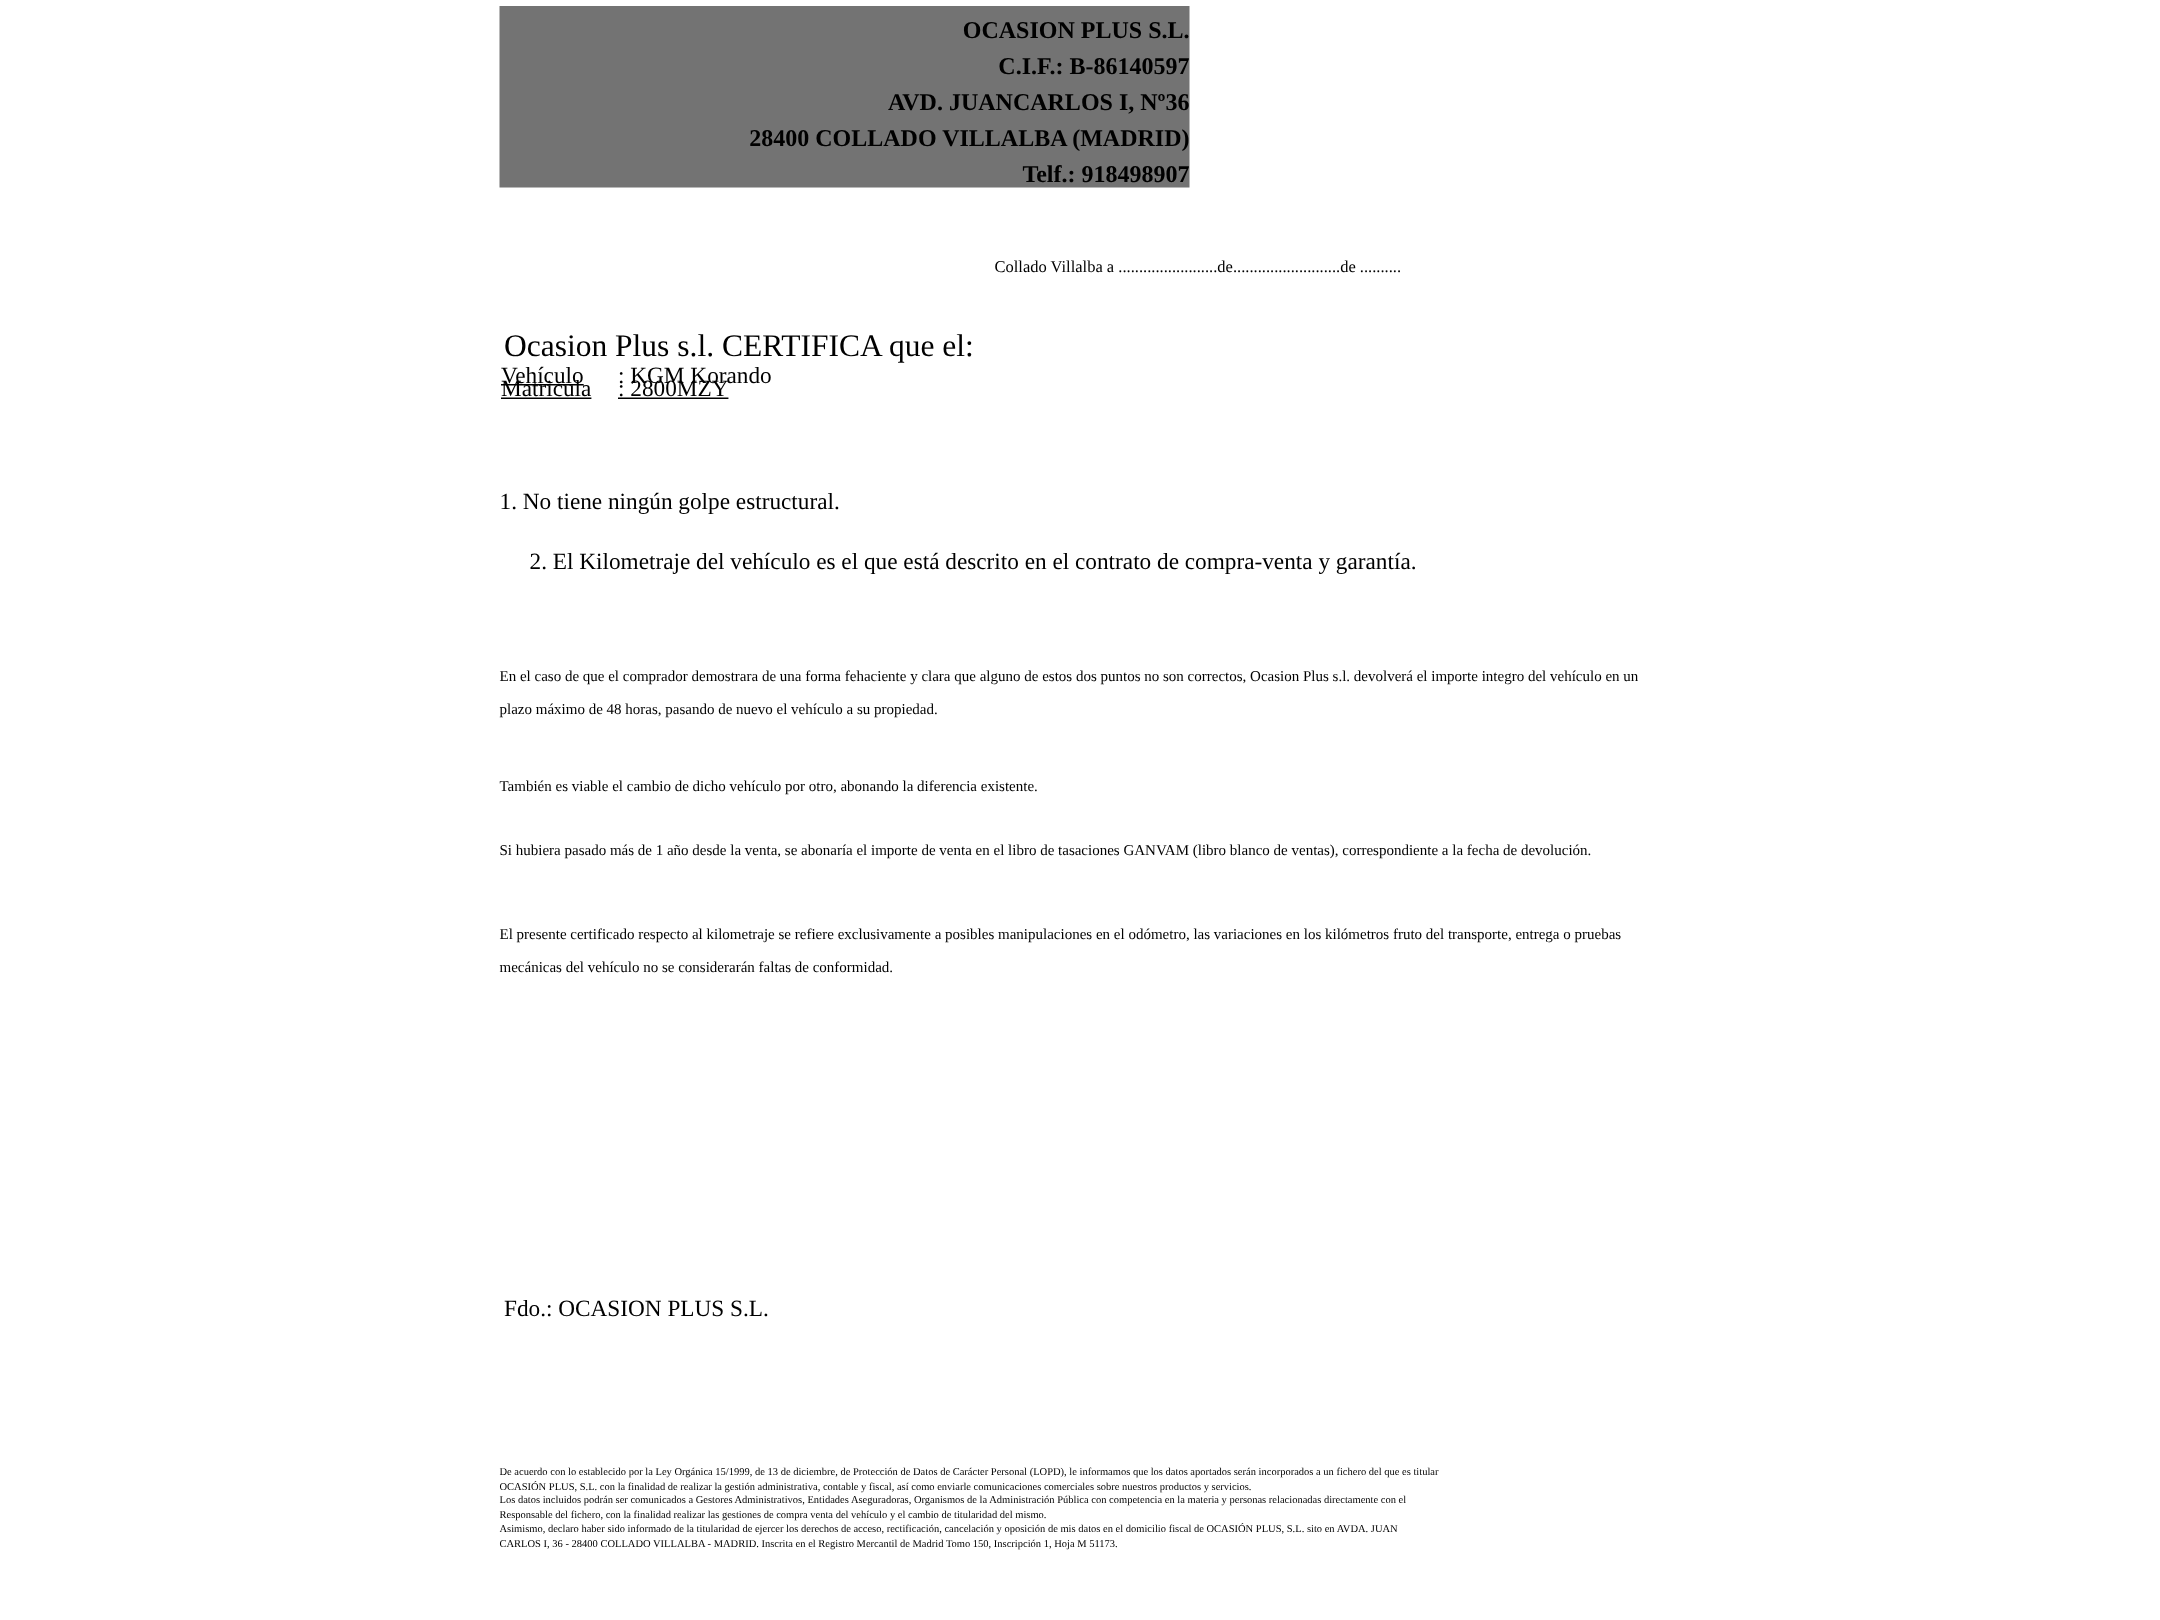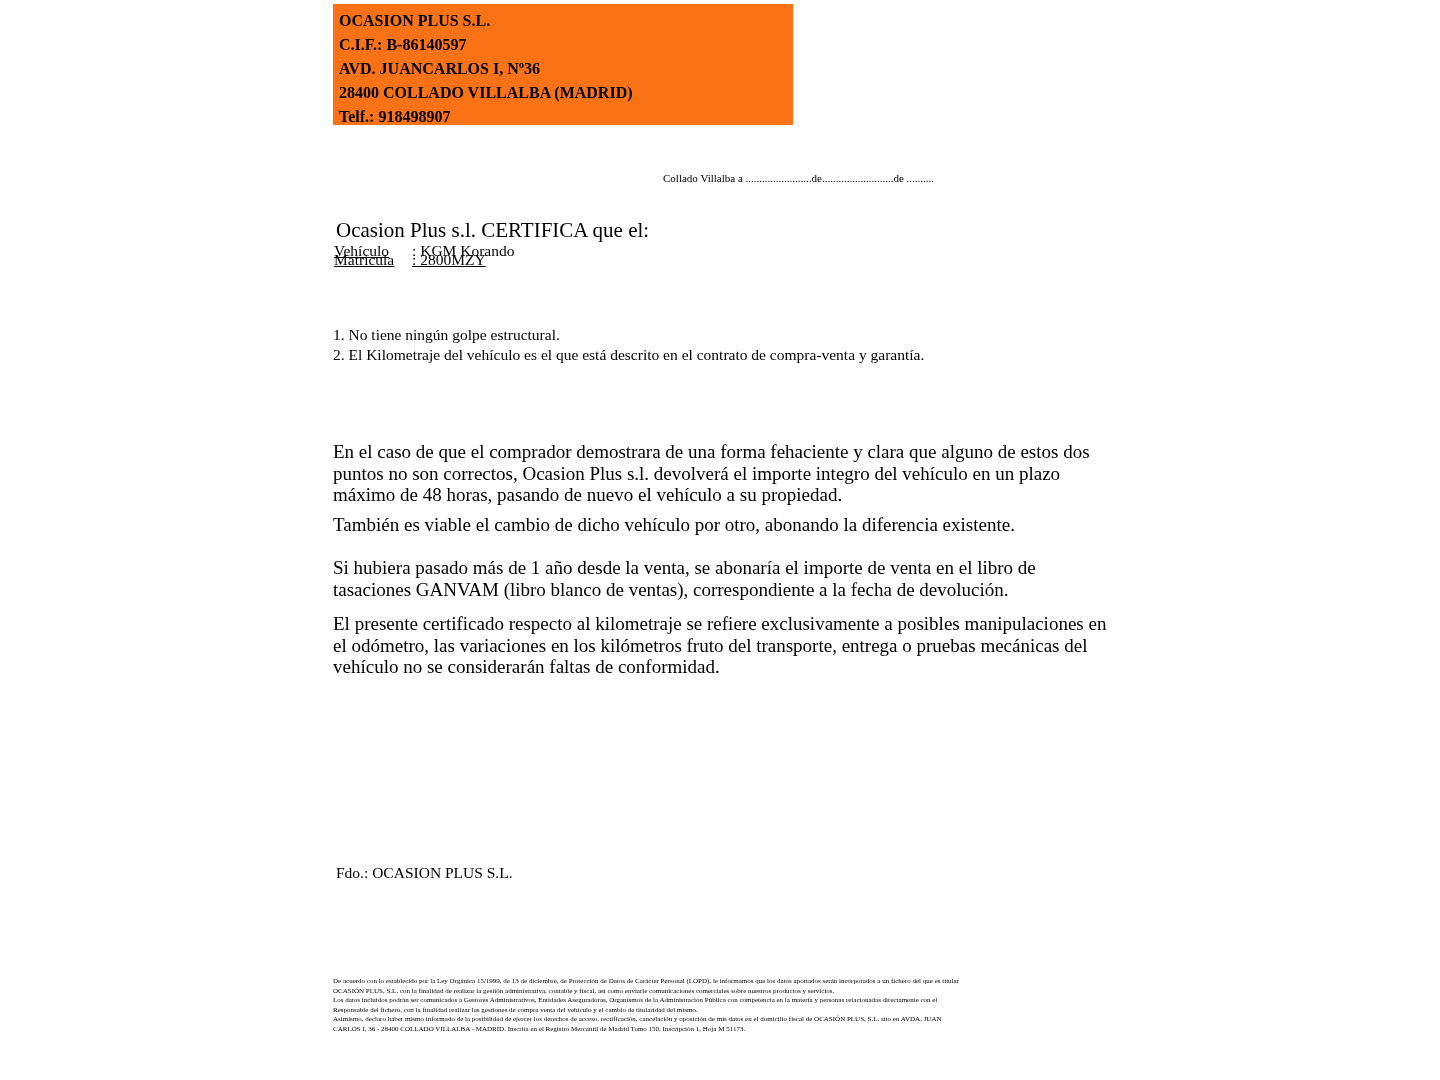--- a/index.html
+++ b/index.html
@@ -4,37 +4,37 @@
 <style>
   html,body{margin:0;padding:0;}
   body{
     width:1440px;height:1080px;background:#ffffff;position:relative;
     font-family:"Liberation Serif","DejaVu Serif",serif;color:#000000;
     overflow:hidden;
   }
   .abs{position:absolute;}
   .header-box{
     left:333px;top:4px;width:460px;height:121px;
-    background:#f97316;
-    padding:5px 0 0 6px;box-sizing:border-box;
+    background:#737373;
+    padding:5px 0 0 6px;box-sizing:border-box;text-align:right;
   }
   .header-box .line{
     font-weight:bold;font-size:16px;line-height:24px;white-space:pre;
   }
   .date-line{left:663px;top:172px;font-size:11px;}
   .cert-intro{left:336px;top:218px;font-size:21px;}
   .field-line{font-size:15.5px;}
   .veh-line{left:334px;top:242px;}
   .mat-line{left:334px;top:251px;text-decoration:underline;}
   .lbl-wrap{display:inline-block;width:78px;}
   .lbl{text-decoration:underline;}
   .point{left:333px;font-size:15.5px;}
   .point1{top:326px;}
-  .point2{top:346px;}
-  .para{left:333px;width:778px;font-size:19px;line-height:21.5px;}
+  .point2{top:366px;margin-left:20px;}
+  .para{left:333px;width:778px;font-size:10px;line-height:21.5px;}
   .para1{top:441px;}
   .para2{top:514px;}
   .para3{top:557px;}
   .para4{top:613px;}
   .signature{left:336px;top:864px;font-size:15.5px;text-align:center;}
   .legal{left:333px;top:977px;width:790px;font-size:7px;line-height:9.5px;}
   .legal div{white-space:nowrap;overflow:hidden;}
 </style>
 </head>
 <body>
@@ -67,15 +67,15 @@
 <div class="abs para para3">Si hubiera pasado más de 1 año desde la venta, se abonaría el importe de venta en el libro de tasaciones GANVAM (libro blanco de ventas), correspondiente a la fecha de devolución.</div>
 <div class="abs para para4">El presente certificado respecto al kilometraje se refiere exclusivamente a posibles manipulaciones en el odómetro, las variaciones en los kilómetros fruto del transporte, entrega o pruebas mecánicas del vehículo no se considerarán faltas de conformidad.</div>
 
 <div class="abs signature">Fdo.: OCASION PLUS S.L.</div>
 
 <div class="abs legal">
   <div>De acuerdo con lo establecido por la Ley Orgánica 15/1999, de 13 de diciembre, de Protección de Datos de Carácter Personal (LOPD), le informamos que los datos aportados serán incorporados a un fichero del que es titular</div>
   <div>OCASIÓN PLUS, S.L. con la finalidad de realizar la gestión administrativa, contable y fiscal, así como enviarle comunicaciones comerciales sobre nuestros productos y servicios.</div>
   <div>Los datos incluidos podrán ser comunicados a Gestores Administrativos, Entidades Aseguradoras, Organismos de la Administración Pública con competencia en la materia y personas relacionadas directamente con el</div>
   <div>Responsable del fichero, con la finalidad realizar las gestiones de compra venta del vehículo y el cambio de titularidad del mismo.</div>
-  <div>Asimismo, declaro haber mismo informado de la posibilidad de ejercer los derechos de acceso, rectificación, cancelación y oposición de mis datos en el domicilio fiscal de OCASIÓN PLUS, S.L. sito en AVDA. JUAN</div>
+  <div>Asimismo, declaro haber sido informado de la titularidad de ejercer los derechos de acceso, rectificación, cancelación y oposición de mis datos en el domicilio fiscal de OCASIÓN PLUS, S.L. sito en AVDA. JUAN</div>
   <div>CARLOS I, 36 - 28400 COLLADO VILLALBA - MADRID. Inscrita en el Registro Mercantil de Madrid Tomo 150, Inscripción 1, Hoja M 51173.</div>
 </div>
 
 </body></html>

